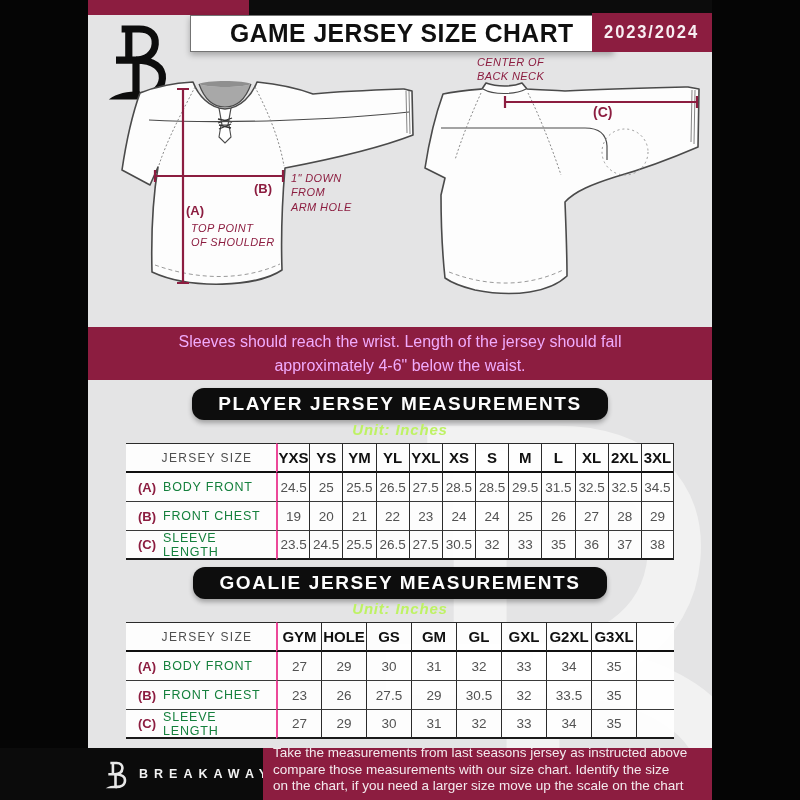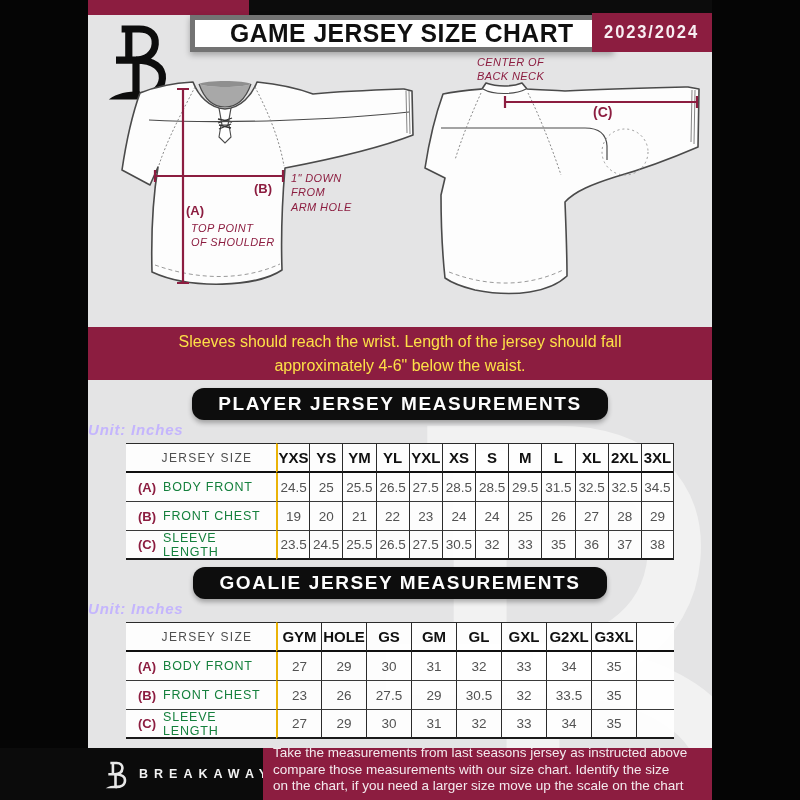--- a/index.html
+++ b/index.html
@@ -6,54 +6,54 @@
   .stage{position:relative;width:800px;height:800px;background:#050505;overflow:hidden;
          font-family:"Liberation Sans",sans-serif;}
   
   .content{position:absolute;left:88px;top:0;width:624px;height:748px;background:#e4e4e5;overflow:hidden;}
   .top-maroon{position:absolute;left:88px;top:0;width:161px;height:15px;background:#8c1d40;}
   .top-black{position:absolute;left:249px;top:0;width:551px;height:15px;background:#0c0c0c;}
   .border-left{position:absolute;left:0;top:0;width:88px;height:800px;background:#050505;}
   .border-right{position:absolute;left:712px;top:0;width:88px;height:800px;background:#050505;}
   
   .title-bar{position:absolute;left:190px;top:15px;width:424px;height:37px;background:#fff;
-             border:5px solid #737373;box-sizing:border-box;display:flex;align-items:center;justify-content:center;
+             border:1px solid #737373;box-sizing:border-box;display:flex;align-items:center;justify-content:center;
              box-shadow:0 3px 6px rgba(0,0,0,.28);}
   .title-text{font-size:26px;font-weight:bold;color:#101010;letter-spacing:.5px;transform:scaleX(.95);white-space:nowrap;}
   .season-box{position:absolute;left:592px;top:13px;width:120px;height:39px;background:#8c1d40;
               display:flex;align-items:center;justify-content:center;}
   .season-text{color:#f7eef2;font-size:18px;font-weight:bold;letter-spacing:2px;transform:scaleX(.92);white-space:nowrap;}
   .logo-header{position:absolute;left:104px;top:20px;}
   
   .svg-abs{position:absolute;}
   .ann{position:absolute;color:#8c1d40;line-height:1.25;}
   .ann .key{font-weight:bold;font-style:normal;font-size:13px;}
   .ann-note{font-style:italic;font-size:11px;letter-spacing:.4px;line-height:1.3;}
   
   .banner{position:absolute;left:88px;top:327px;width:624px;height:53px;background:#8c1d40;
           display:flex;flex-direction:column;align-items:center;justify-content:center;gap:2px;}
-  .banner div{color:#fde047;font-size:16px;line-height:1.35;}
+  .banner div{color:#f0abfc;font-size:16px;line-height:1.35;}
   
   .pill-row{position:absolute;left:88px;width:624px;display:flex;justify-content:center;}
   .pill{background:#0d0d0d;color:#fdfdfd;border-radius:12px;padding:5px 26px;font-size:19px;font-weight:bold;
         letter-spacing:1.6px;box-shadow:0 3px 5px rgba(0,0,0,.3);white-space:nowrap;}
-  .unit-row{position:absolute;left:88px;width:624px;text-align:left;font-style:italic;font-weight:bold;
-            color:#c4b5fd;font-size:15px;letter-spacing:.8px;}
+  .unit-row{position:absolute;left:88px;width:624px;text-align:center;font-style:italic;font-weight:bold;
+            color:#bef264;font-size:15px;letter-spacing:.8px;}
   
   .tbl{position:absolute;left:126px;width:548px;display:grid;}
   .ptable{top:443px;grid-template-columns:150px repeat(12,1fr);}
   .gtable{top:622px;grid-template-columns:150px repeat(8,45px) auto;}
   .c{background:rgba(255,255,255,.93);display:flex;align-items:center;justify-content:center;
      height:29px;border-left:1px solid #2b2b2b;font-size:13.5px;color:#525252;box-sizing:border-box;
      border-bottom:1px solid #3a3a3a;}
   .c.hdr{height:30px;font-weight:bold;font-size:15px;color:#101010;border-top:1px solid #2b2b2b;
          border-bottom:2px solid #101010;}
   .c.lbl{border-left:none;justify-content:flex-start;padding-left:12px;gap:7px;}
   .c.corner{justify-content:center;padding-left:12px;font-weight:normal;font-size:12px;letter-spacing:1.3px;color:#4f4f4f;}
-  .c.fd{border-left:2px solid #eab308;}
+  .c.fd{border-left:2px solid #ec4899;}
   .c.lastcol{border-right:1px solid #2b2b2b;}
   .c.lastrow{border-bottom:2px solid #1a1a1a;}
   .rowkey{color:#8c1d40;font-weight:bold;font-size:13px;}
   .rowlabel{color:#15803d;font-size:12.5px;letter-spacing:.8px;}
   
   .watermark{position:absolute;left:210px;top:395px;opacity:.9;pointer-events:none;}
   
   .footer{position:absolute;left:0;top:748px;width:800px;height:52px;background:#0b0b0b;}
   .footer-brand{position:absolute;left:104px;top:0;height:52px;display:flex;align-items:center;gap:12px;}
   .brand-word{color:#f2f2f2;font-size:12.5px;font-weight:bold;letter-spacing:6px;}

